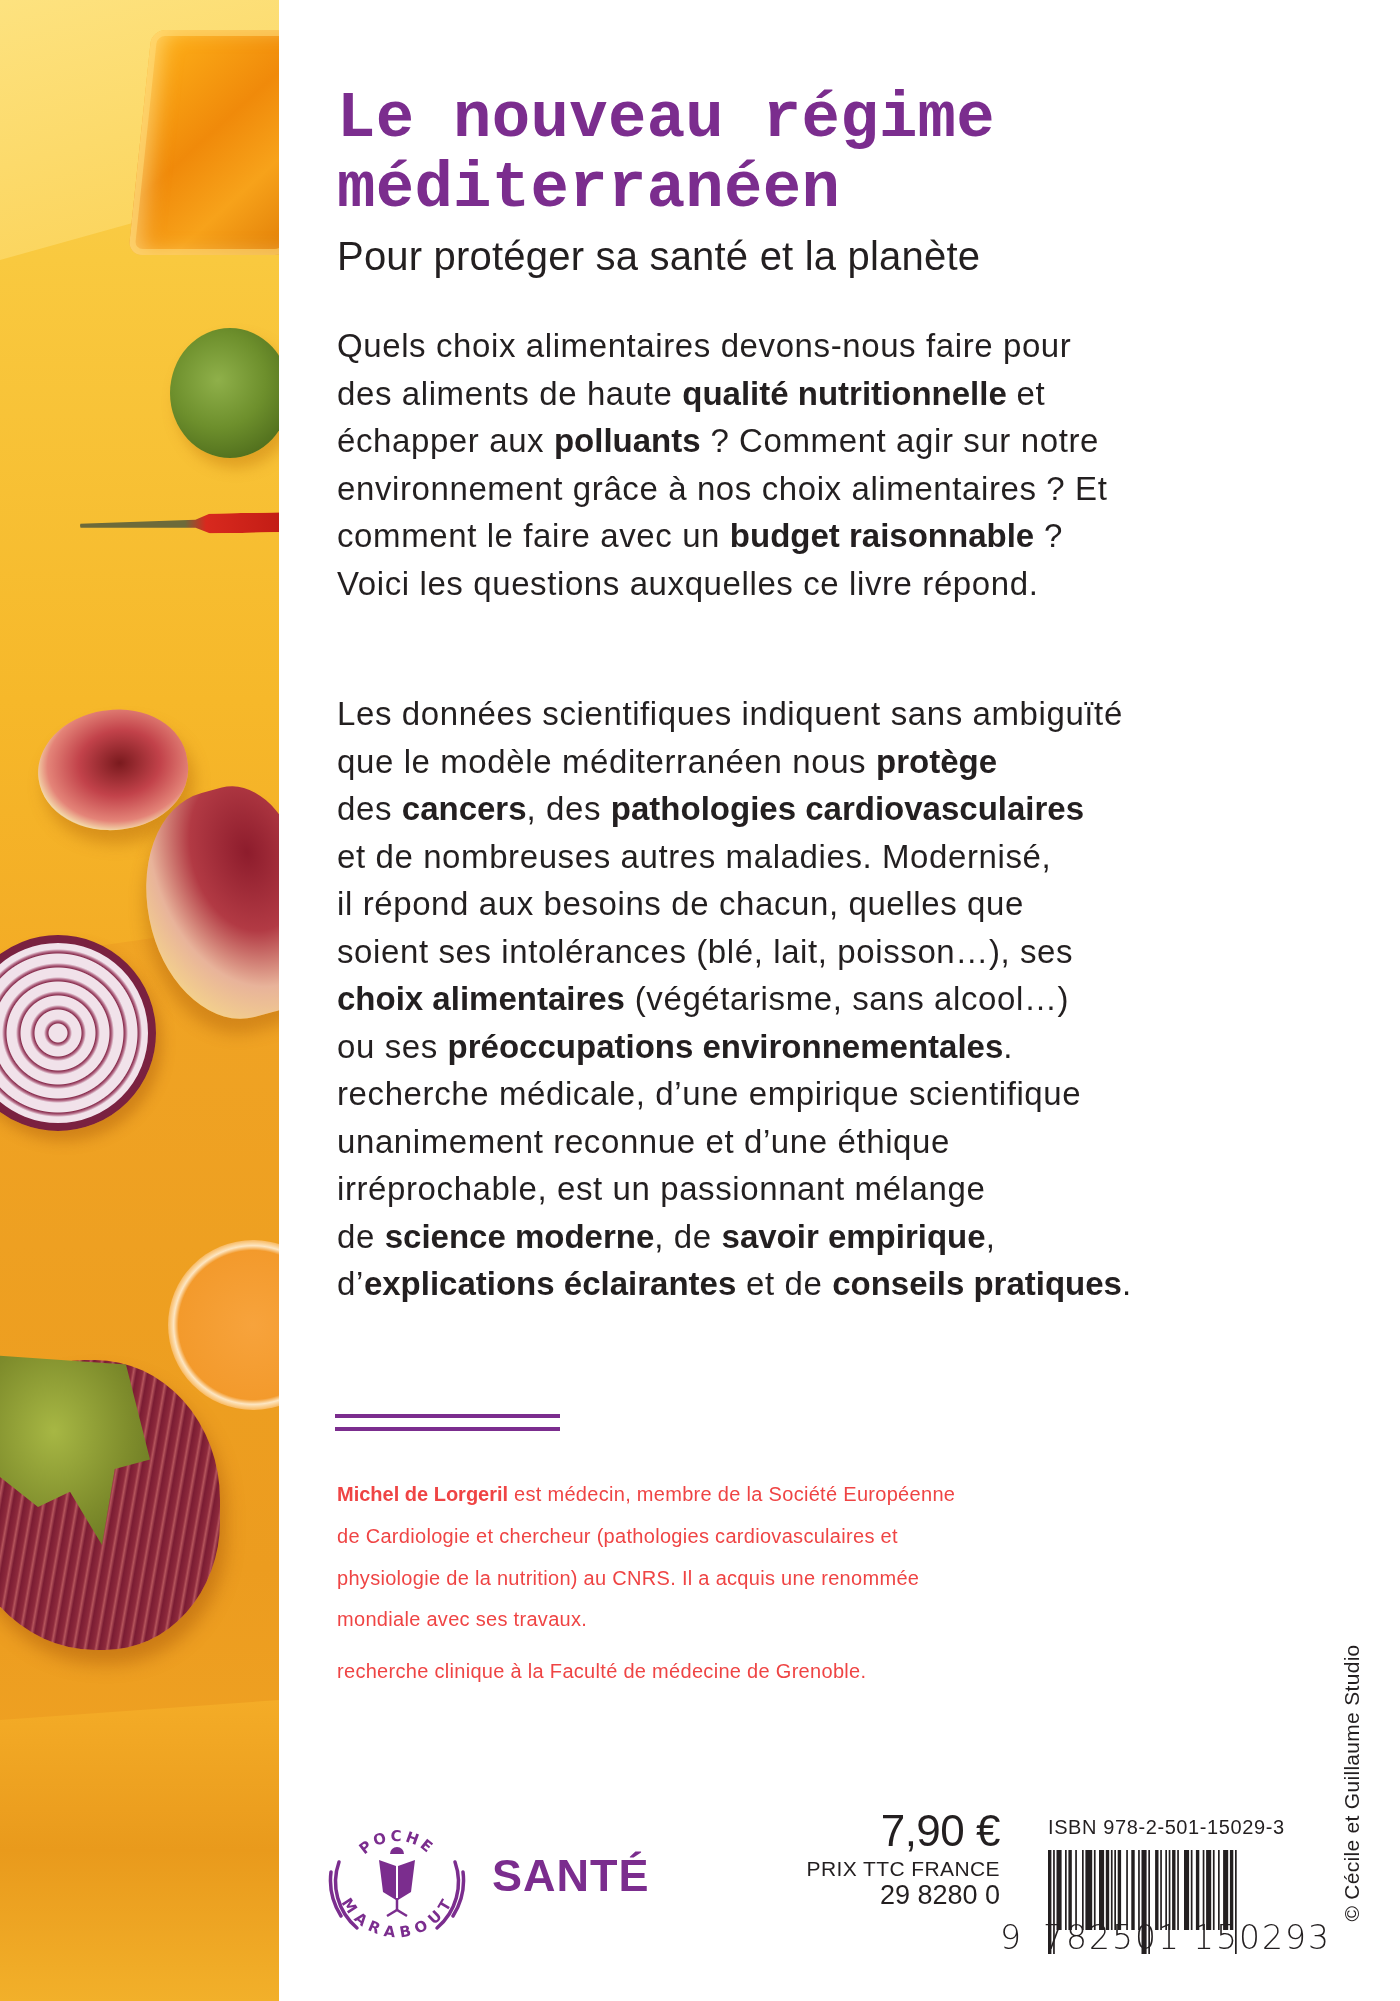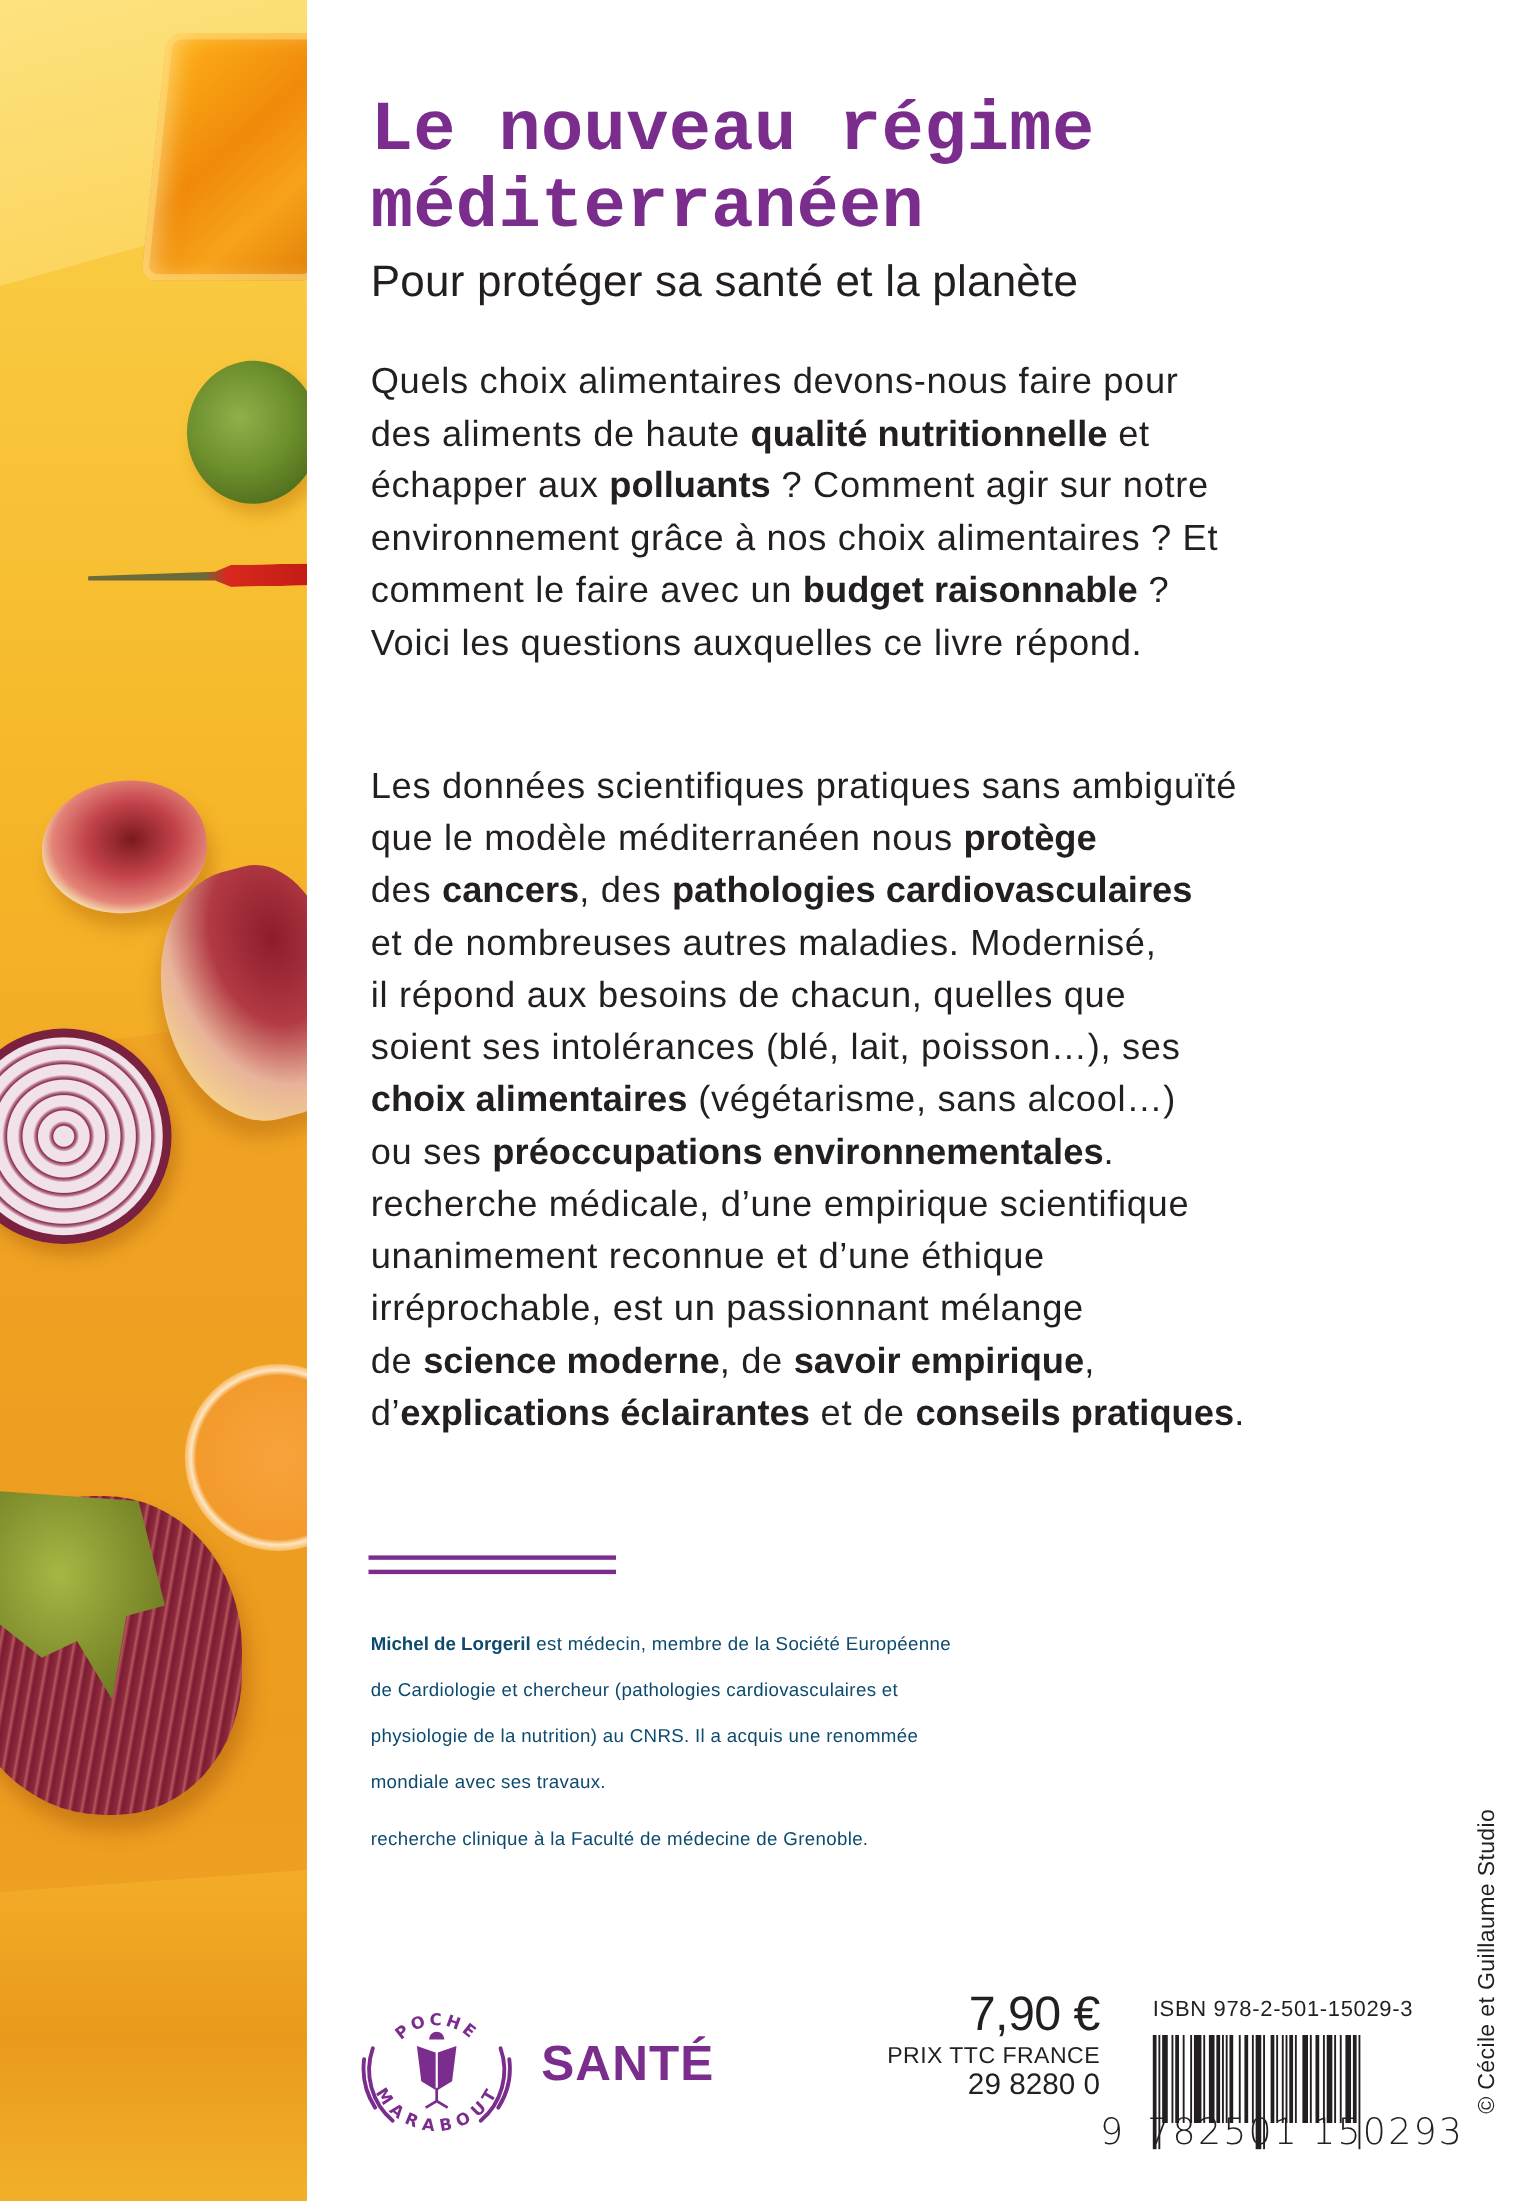--- a/index.html
+++ b/index.html
@@ -81,21 +81,21 @@
     font-weight: 400; font-size: 40px; line-height: 48px; color: #231f20; white-space: nowrap; letter-spacing: 0.2px;
   }
   .para { position: absolute; left: 337px; margin: 0; font-size: 33px; line-height: 47.5px; color: #231f20; letter-spacing: 0.6px; }
   .para .line { display: block; white-space: nowrap; height: 47.5px; }
   .p1 { top: 322px; }
   .p2 { top: 690px; }
   b, .b { font-weight: 700; letter-spacing: 0; }
   .rule { position: absolute; left: 335px; width: 225px; height: 4px; background: #7b2d8e; }
   .rule.r1 { top: 1414px; }
   .rule.r2 { top: 1427px; }
-  .bio { position: absolute; left: 337px; margin: 0; font-size: 17px; line-height: 41.8px; color: #0c4a6e; letter-spacing: 0.3px; }
+  .bio { position: absolute; left: 337px; margin: 0; font-size: 20px; line-height: 41.8px; color: #ef4444; letter-spacing: 0.3px; }
   .bio .line { display: block; white-space: nowrap; height: 41.8px; }
   .bio1 { top: 1474px; }
   .bio2 { top: 1651px; }
   
   .logo { position: absolute; left: 327px; top: 1810px; width: 140px; height: 140px; }
   .sante { position: absolute; left: 492px; top: 1852px; font-size: 45px; font-weight: 700; color: #7b2d8e; letter-spacing: 1px; line-height: 48px; }
   .price { position: absolute; right: 400px; top: 1808px; font-size: 44px; line-height: 46px; color: #231f20; text-align: right; white-space: nowrap; letter-spacing: -0.5px; }
   .price-label { position: absolute; right: 400px; top: 1856px; font-size: 21px; line-height: 26px; color: #231f20; text-align: right; white-space: nowrap; letter-spacing: 0.4px; }
   .price-code { position: absolute; right: 400px; top: 1882px; font-size: 27px; line-height: 26px; color: #231f20; text-align: right; white-space: nowrap; }
   .isbn { position: absolute; left: 1048px; top: 1814px; font-size: 20px; line-height: 26px; color: #231f20; white-space: nowrap; letter-spacing: 0.6px; }
@@ -134,21 +134,21 @@
 
 <p class="para p1">
     <span class="line"><span>Quels choix alimentaires devons-nous faire pour</span></span>
     <span class="line"><span>des aliments de haute </span><b>qualité nutritionnelle</b><span> et</span></span>
     <span class="line"><span>échapper aux </span><b>polluants</b><span> ? Comment agir sur notre</span></span>
     <span class="line"><span>environnement grâce à nos choix alimentaires ? Et</span></span>
     <span class="line"><span>comment le faire avec un </span><b>budget raisonnable</b><span> ?</span></span>
     <span class="line"><span>Voici les questions auxquelles ce livre répond.</span></span>
   </p>
 <p class="para p2">
-    <span class="line"><span>Les données scientifiques pratiques sans ambiguïté</span></span>
+    <span class="line"><span>Les données scientifiques indiquent sans ambiguïté</span></span>
     <span class="line"><span>que le modèle méditerranéen nous </span><b>protège</b></span>
     <span class="line"><span>des </span><b>cancers</b><span>, des </span><b>pathologies cardiovasculaires</b></span>
     <span class="line"><span>et de nombreuses autres maladies. Modernisé,</span></span>
     <span class="line"><span>il répond aux besoins de chacun, quelles que</span></span>
     <span class="line"><span>soient ses intolérances (blé, lait, poisson…), ses</span></span>
     <span class="line"><b>choix alimentaires</b><span> (végétarisme, sans alcool…)</span></span>
     <span class="line"><span>ou ses </span><b>préoccupations environnementales</b><span>.</span></span>
     <span class="line"><span>recherche médicale, d’une empirique scientifique</span></span>
     <span class="line"><span>unanimement reconnue et d’une éthique</span></span>
     <span class="line"><span>irréprochable, est un passionnant mélange</span></span>

